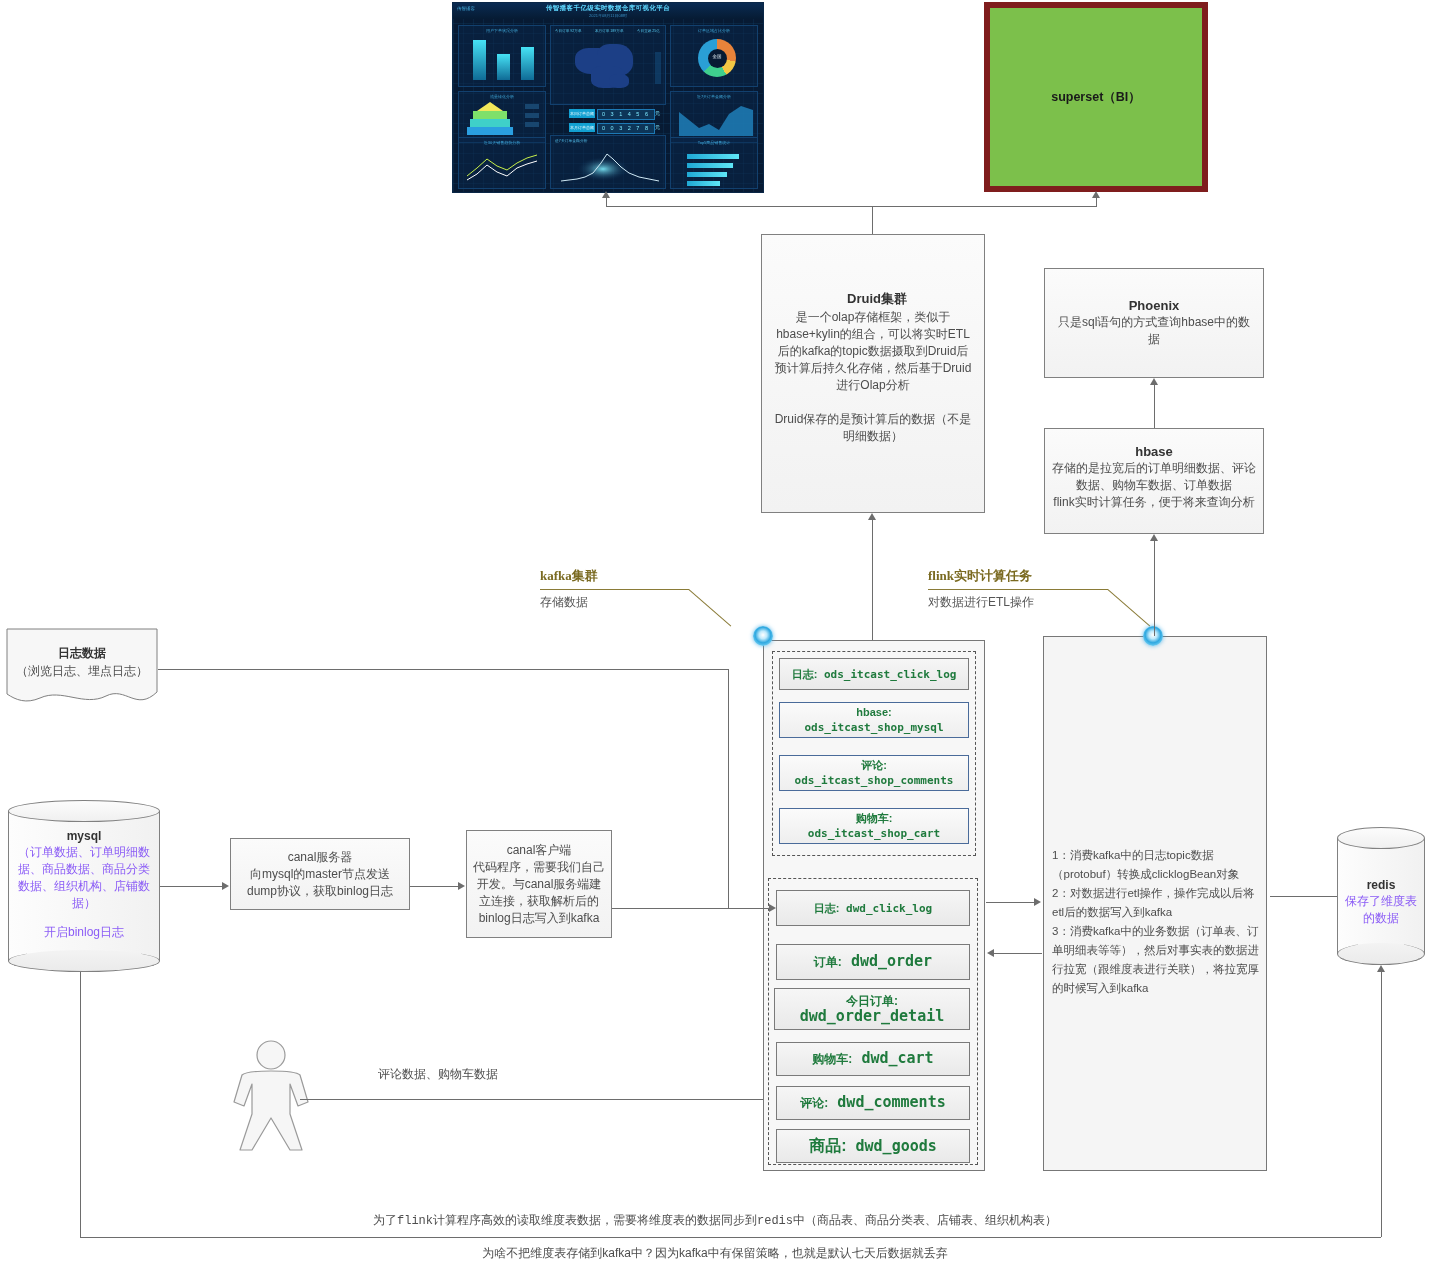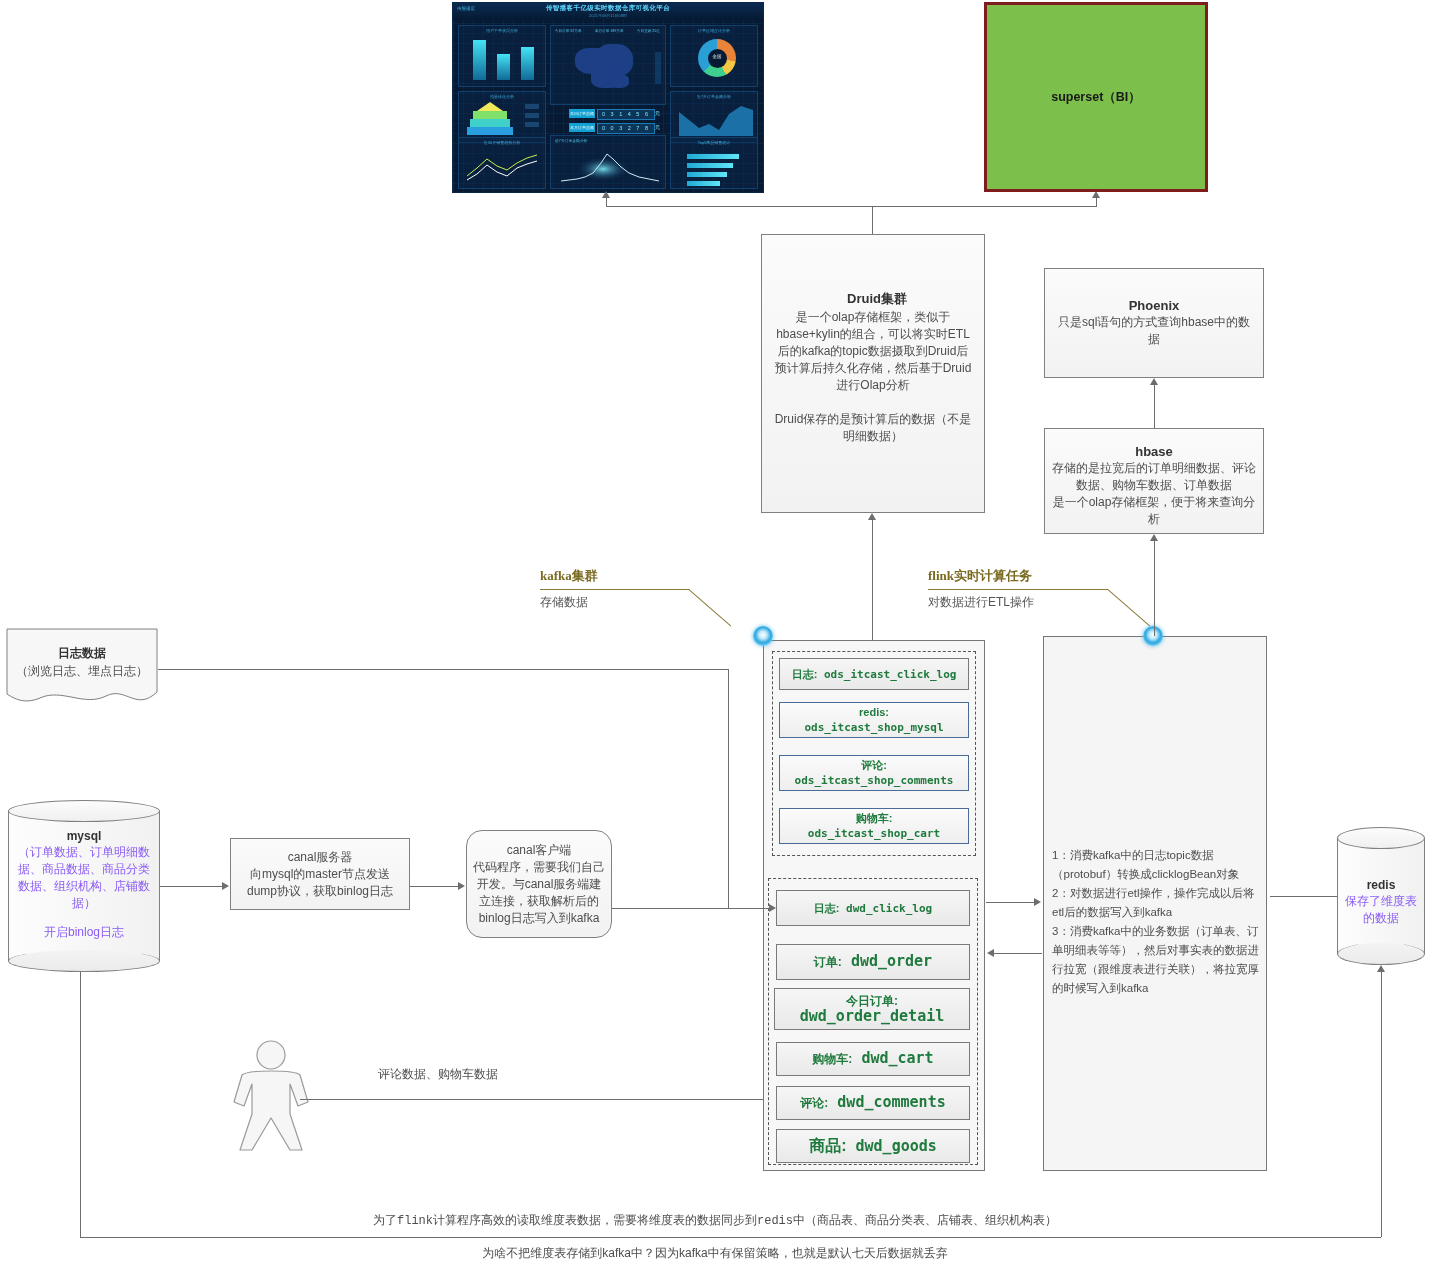--- a/index.html
+++ b/index.html
@@ -20,21 +20,21 @@
     text-align:center;
     color:#4d4d4d;
     font-size:12px;
     line-height:17px;
     padding:4px 6px;
   }
   .box .ttl{font-weight:bold;color:#333;}
 
   
   #superset{
-    background:#7cc04b;border:3px solid #7f1d1d;
+    background:#7cc04b;border:6px solid #7f1d1d;
     font-size:12.5px;font-weight:bold;color:#1a1a1a;
   }
 
   
   #dashboard{
     position:absolute;left:452px;top:2px;width:310px;height:189px;
     background:#071a33;border:1px solid #0a2747;overflow:hidden;
   }
   .dsh-head{
     position:absolute;left:0;top:0;width:100%;height:16px;
@@ -262,21 +262,21 @@
   </div>
 
   <div class="box" id="phoenix" style="left:1044px;top:268px;width:220px;height:110px;justify-content:flex-start;padding-top:28px;">
     <div class="ttl" style="font-size:13px;">Phoenix</div>
     <div style="max-width:200px;">只是sql语句的方式查询hbase中的数据</div>
   </div>
 
   <div class="box" id="hbase" style="left:1044px;top:428px;width:220px;height:106px;justify-content:flex-start;padding-top:14px;">
     <div class="ttl" style="font-size:13px;">hbase</div>
     <div style="max-width:206px;">存储的是拉宽后的订单明细数据、评论数据、购物车数据、订单数据</div>
-    <div style="max-width:206px;">是一个olap存储框架，便于将来查询分析</div>
+    <div style="max-width:206px;">flink实时计算任务，便于将来查询分析</div>
   </div>
 
   <div id="logdata">
     <svg class="docbg" viewBox="0 0 152 82" preserveAspectRatio="none">
       <path d="M1,1 L151,1 L151,64 C130,84 120,58 100,68 C78,79 56,60 34,70 C20,76 10,72 1,66 Z" fill="#f7f7f7" stroke="#808080" stroke-width="1"></path>
     </svg>
     <div class="txt">
       <div style="font-weight:bold;color:#333;">日志数据</div>
       <div>（浏览日志、埋点日志）</div>
     </div>
@@ -289,21 +289,21 @@
     <div class="txt" style="top:28px;font-weight:bold;color:#333;">mysql</div>
     <div class="txt" style="top:44px;padding:0 8px;box-sizing:border-box;">（订单数据、订单明细数据、商品数据、商品分类数据、组织机构、店铺数据）</div>
     <div class="txt" style="top:124px;">开启binlog日志</div>
   </div>
 
   <div class="box" style="left:230px;top:838px;width:180px;height:72px;">
     <div>canal服务器</div>
     <div style="max-width:168px;">向mysql的master节点发送dump协议，获取binlog日志</div>
   </div>
 
-  <div class="box" style="left:466px;top:830px;width:146px;height:108px;border-radius:16px;">
+  <div class="box" style="left:466px;top:830px;width:146px;height:108px;">
     <div>canal客户端</div>
     <div style="max-width:138px;">代码程序，需要我们自己开发。与canal服务端建立连接，获取解析后的binlog日志写入到kafka</div>
   </div>
 
   <div class="cyl" style="left:1337px;top:827px;width:88px;height:138px;">
     <div class="body"></div>
     <div class="top"></div>
     <div class="bot"></div>
     <div class="txt" style="top:50px;font-weight:bold;color:#333;">redis</div>
     <div class="txt" style="top:66px;padding:0 8px;box-sizing:border-box;">保存了维度表的数据</div>
@@ -317,21 +317,21 @@
   </div>
   <div class="edge-label" style="left:378px;top:1066px;">评论数据、购物车数据</div>
 
   <div id="kafka-container"></div>
 
   <div class="dash-group" style="left:772px;top:651px;width:204px;height:205px;"></div>
   <div class="tbl grey" style="left:779px;top:658px;width:190px;height:32px;">
     <span><span class="cn">日志:</span>&nbsp;<span>ods_itcast_click_log</span></span>
   </div>
   <div class="tbl" style="left:779px;top:702px;width:190px;height:36px;flex-direction:column;">
-    <span class="cn">redis:</span>
+    <span class="cn">hbase:</span>
     <span>ods_itcast_shop_mysql</span>
   </div>
   <div class="tbl" style="left:779px;top:755px;width:190px;height:36px;flex-direction:column;">
     <span class="cn">评论:</span>
     <span>ods_itcast_shop_comments</span>
   </div>
   <div class="tbl" style="left:779px;top:808px;width:190px;height:36px;flex-direction:column;">
     <span class="cn">购物车:</span>
     <span>ods_itcast_shop_cart</span>
   </div>

